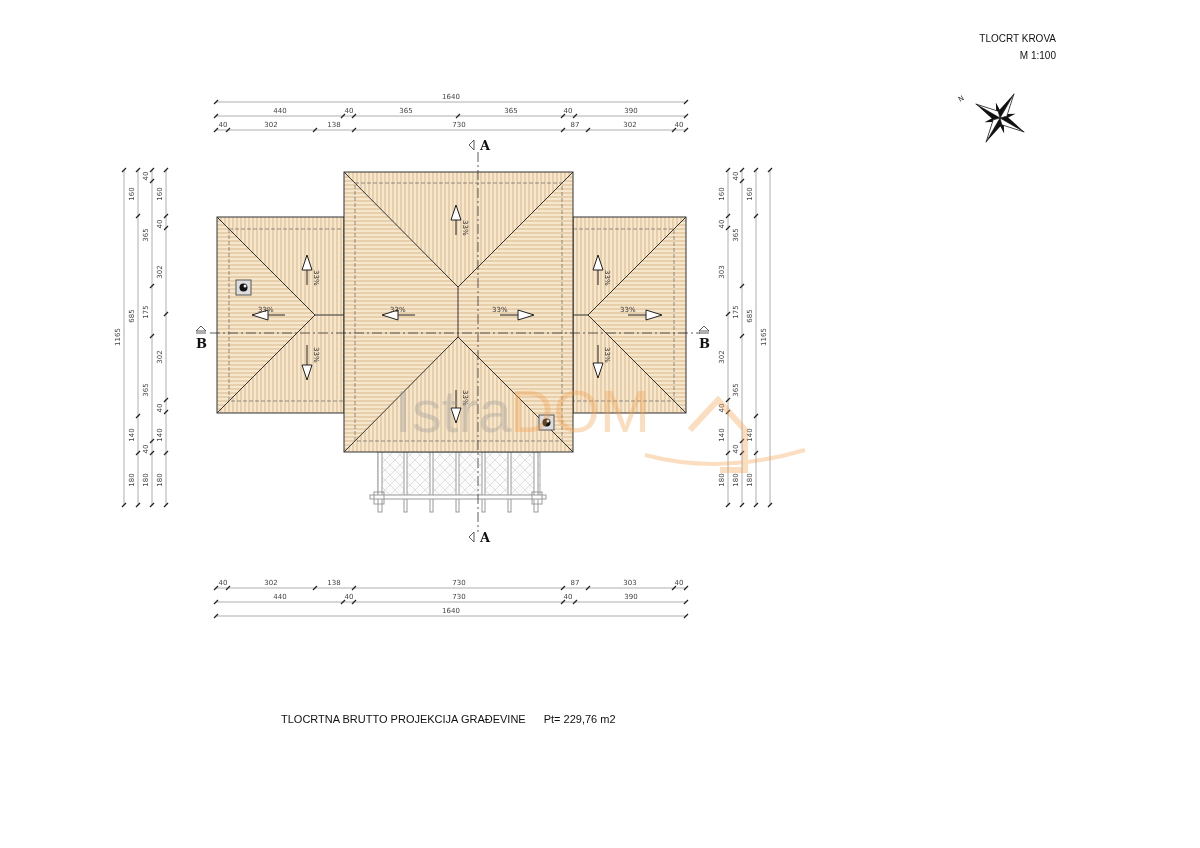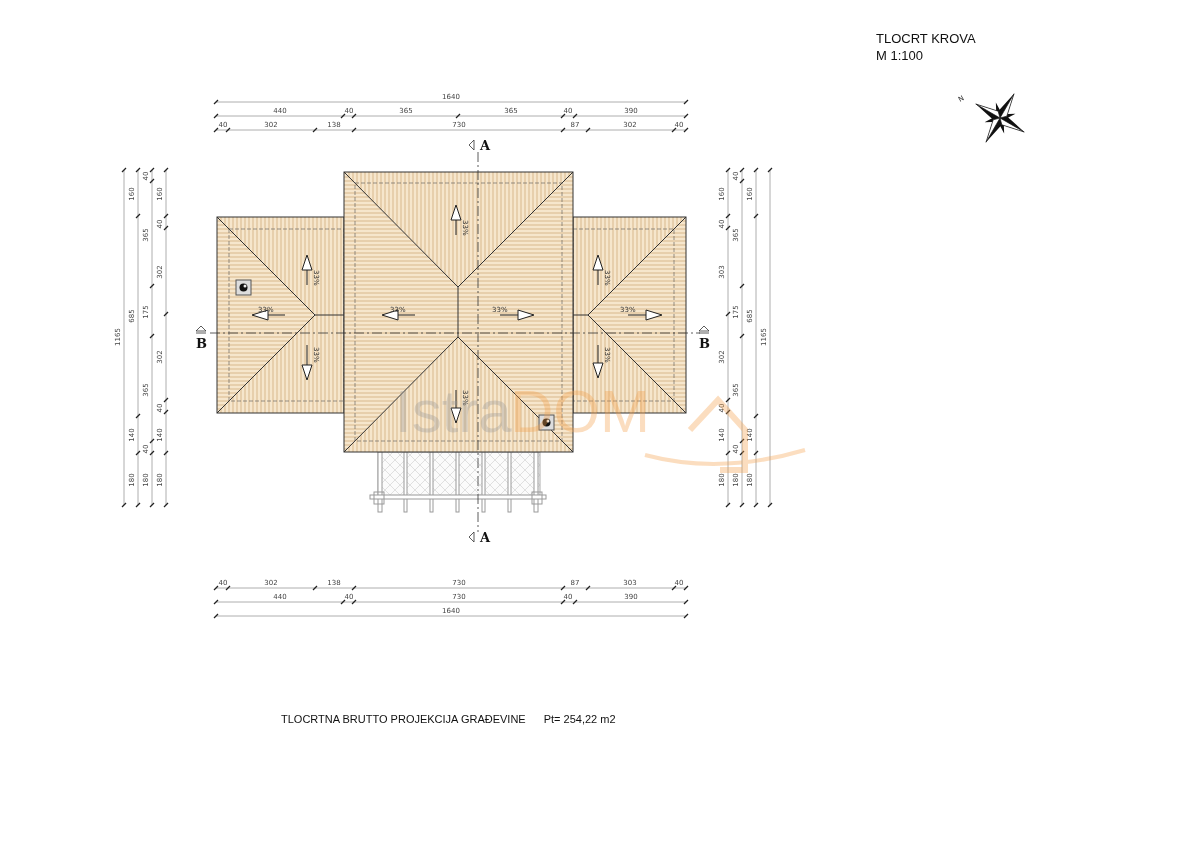--- a/index.html
+++ b/index.html
@@ -1,18 +1,18 @@
 <!DOCTYPE html>
 <html><head>
 <meta charset="utf-8">
 <style>
   html, body { margin:0; padding:0; background:#ffffff; }
   body { width:1200px; height:848px; position:relative; overflow:hidden; font-family:"Liberation Sans", sans-serif; }
   #drawing { position:absolute; left:0; top:0; }
-  .title { position:absolute; left:876px; top:30px; width:200px; text-align:left; font-size:13px; line-height:17px; color:#111; }
+  .title { position:absolute; left:856px; top:30px; width:200px; text-align:right; font-size:10px; line-height:17px; color:#111; }
   .footer { position:absolute; left:281px; top:713px; font-size:11px; color:#111; }
   .footer .area { margin-left:18px; }
   .dimtxt { font-family:"DejaVu Sans", sans-serif; font-size:7px; fill:#444; }
   .slope { font-family:"DejaVu Sans", sans-serif; font-size:7px; fill:#333; }
   .seclbl { font-family:"DejaVu Serif", serif; font-size:13px; fill:#111; font-weight:bold; }
 </style>
 </head>
 <body>
 
 <svg id="drawing" width="1200" height="848" viewBox="0 0 1200 848" xmlns="http://www.w3.org/2000/svg">
@@ -348,14 +348,14 @@
     <text x="-40" y="-16" font-family="'DejaVu Sans', sans-serif" font-size="7" fill="#333" transform="rotate(-30 -40 -16)">N</text>
   </g>
 </svg>
 
 <div class="title">
   <div>TLOCRT KROVA</div>
   <div>M 1:100</div>
 </div>
 
 <div class="footer">
-  <span>TLOCRTNA BRUTTO PROJEKCIJA GRAĐEVINE</span><span class="area">Pt= 254,22 m2</span>
+  <span>TLOCRTNA BRUTTO PROJEKCIJA GRAĐEVINE</span><span class="area">Pt= 229,76 m2</span>
 </div>
 
 </body></html>

